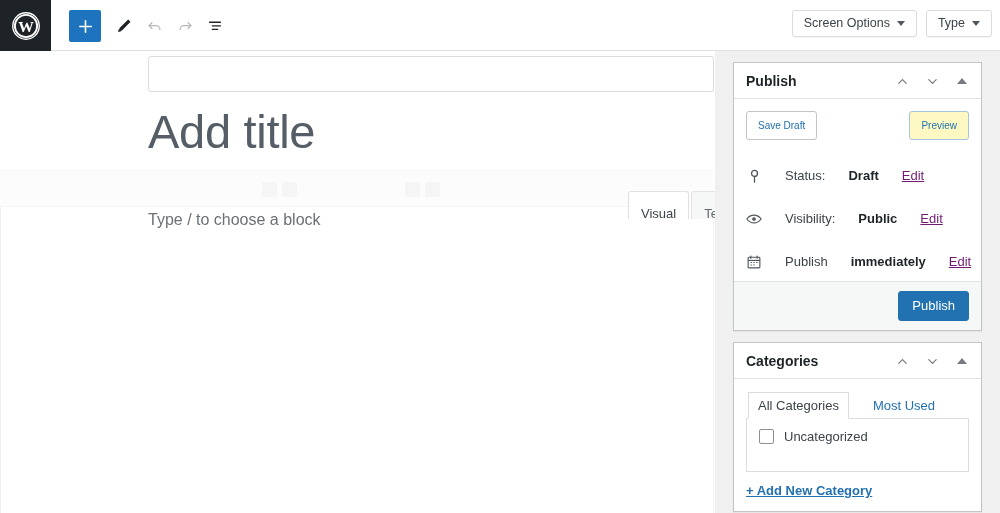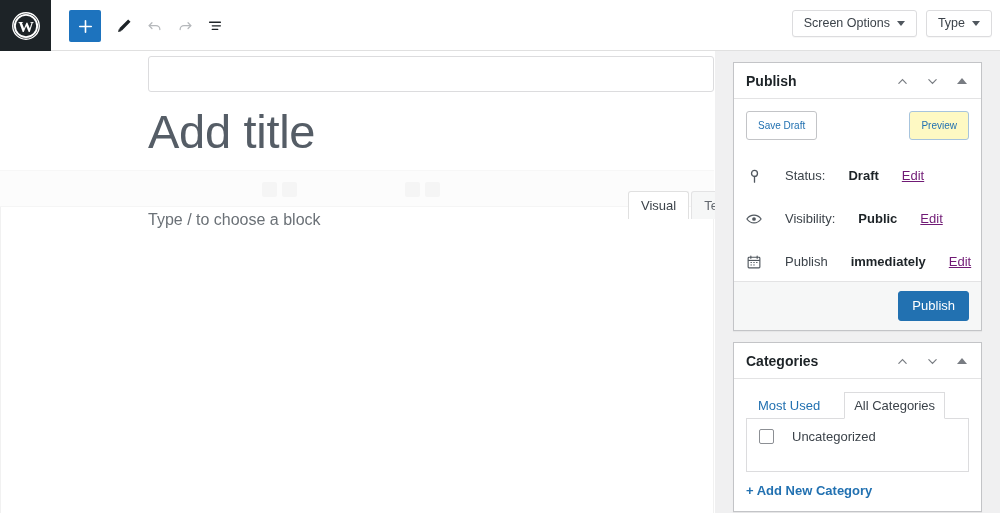--- a/index.html
+++ b/index.html
@@ -96,21 +96,21 @@
   .ghost-body-box{
     position:absolute; left:0; top:156px; width:714px; height:337px;
     background:#fff; border:1px solid #e6e6e7; border-top:none;
     opacity:.55; pointer-events:none;
   }
   
   .vt-tabs{
     position:absolute; left:628px; top:140px; display:flex; gap:2px; z-index:6;
   }
   .vt-tab{
-    height:28px; padding:0 12px; line-height:28px;
+    height:28px; padding:8px 12px; line-height:28px;
     font-size:13px; color:#646970; cursor:pointer;
     background:#f6f7f7; border:1px solid #e3e3e4; border-bottom:none;
     border-radius:3px 3px 0 0;
   }
   .vt-tab.active{ background:#fff; color:#3c434a; border-color:#e0e0e0; }
 
   
   .breadcrumb-bar{
     position:absolute; left:0; bottom:0; width:715px; height:26px;
     background:#fff; border-top:1px solid #e0e0e0; z-index:30;
@@ -184,28 +184,28 @@
     border:1px solid transparent; border-bottom:none; position:relative; top:1px;
   }
   .cat-tab.active{
     color:#3c434a; background:#fff;
     border-color:#dcdcde; border-bottom:1px solid #fff;
   }
   .cat-list{
     border:1px solid #dcdcde; background:#fff;
     height:54px; padding:10px 12px;
   }
-  .cat-item{ display:flex; align-items:center; gap:18px; font-size:13px; color:#3c434a; }
+  .cat-item{ display:flex; align-items:center; gap:10px; font-size:13px; color:#3c434a; }
   .cbx{
     width:15px;height:15px;border:1px solid #8c8f94;border-radius:2px;background:#fff;
     flex:0 0 15px; cursor:pointer;
   }
   .add-cat{
     margin-top:11px; font-size:13px; font-weight:700;
-    color:#2271b1; cursor:pointer; display:inline-block;
+    color:#2271b1; text-decoration:underline; cursor:pointer; display:inline-block;
   }
 </style>
 </head>
 <body>
 
 <div id="app">
 
   <div class="ghost-admin-sidebar">
     <div class="g-item tall"></div>
     <div class="g-item"></div>
@@ -388,22 +388,22 @@
             </svg>
           </button>
           <button class="pa-btn">
             <span class="tri-up"></span>
           </button>
         </div>
       </div>
 
       <div class="panel-body">
         <div class="cat-tabs">
+          <div class="cat-tab active">All Categories</div>
           <div class="cat-tab">Most Used</div>
-          <div class="cat-tab active">All Categories</div>
         </div>
         <div class="cat-list">
           <div class="cat-item">
             <span class="cbx"></span>
             <span>Uncategorized</span>
           </div>
         </div>
         <span class="add-cat">+ Add New Category</span>
       </div>
     </div>

